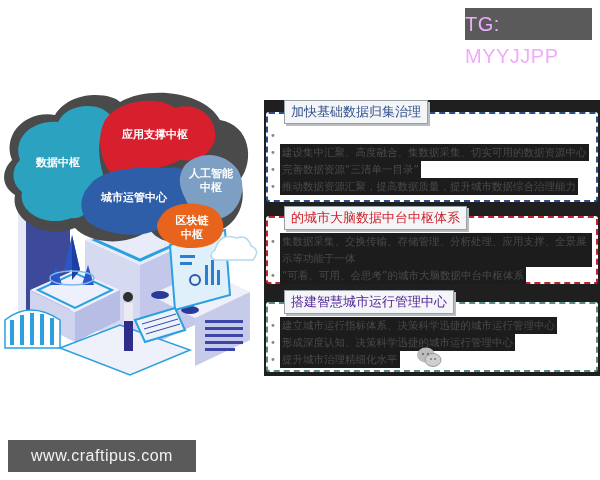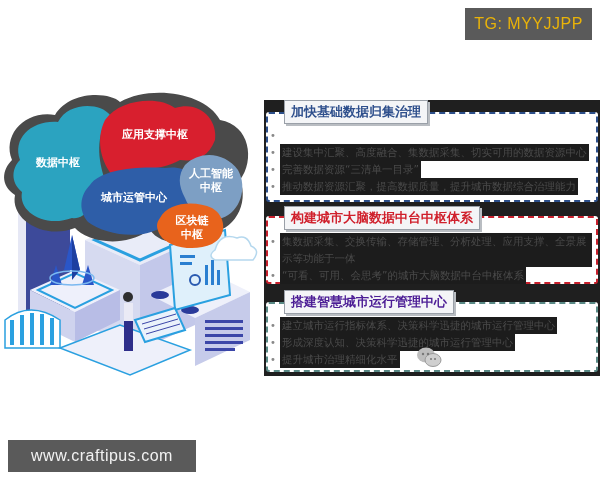--- a/index.html
+++ b/index.html
@@ -1,22 +1,22 @@
 <!DOCTYPE html>
 <html><head>
 <meta charset="utf-8">
 <style>
   * { box-sizing: border-box; margin: 0; padding: 0; }
   html, body { width: 600px; height: 480px; background: #ffffff; overflow: hidden; }
   body { position: relative; font-family: "DejaVu Sans", sans-serif; }
 
   .watermark-tg {
     position: absolute; left: 465px; top: 8px; width: 127px; height: 32px;
-    background: #5a5a5a; color: #eab308; font-family: "Liberation Sans", sans-serif;
-    font-size: 16px; line-height: 32px; text-align: center; letter-spacing: 0.5px;
+    background: #5a5a5a; color: #f0abfc; font-family: "Liberation Sans", sans-serif;
+    font-size: 20px; line-height: 32px; text-align: left; letter-spacing: 0.5px;
   }
   .watermark-site {
     position: absolute; left: 8px; top: 440px; width: 188px; height: 32px;
     background: #5a5a5a; color: #f2f2f2; font-family: "Liberation Sans", sans-serif;
     font-size: 16px; line-height: 32px; text-align: center; letter-spacing: 0.5px;
   }
 
   
   .illus { position: absolute; left: 0; top: 80px; width: 262px; height: 300px; }
 
@@ -30,21 +30,21 @@
     position: absolute; left: 0; right: 0; background: #ffffff;
     border-radius: 3px;
   }
   .sec-box.blue { border: 2px dashed #2c4f8a; }
   .sec-box.red  { border: 2px dashed #c8202c; }
   .sec-box.teal { border: 2px dashed #5a8a86; }
   .sec-title {
     position: absolute; left: 18px; height: 24px; padding: 0 6px;
     background: #f4f5f7; border: 1px solid #9aa0a8;
     box-shadow: 2px 2px 0 #b9bdc2;
-    font-size: 13px; font-weight: bold; line-height: 22px; white-space: nowrap;
+    font-size: 13px; font-weight: normal; line-height: 22px; white-space: nowrap;
   }
   .sec-title.blue { color: #2e4f8c; }
   .sec-title.red { color: #d0202c; }
   .sec-title.teal { color: #4c1d95; }
   .bullets { position: absolute; left: 4px; right: 6px; }
   .bullet {
     display: flex; align-items: flex-start;
     font-size: 10.5px; line-height: 17px; color: #3a3a3a;
   }
   .bullet .dot { width: 10px; flex: 0 0 10px; color: #888; font-size: 10px; }
@@ -169,21 +169,21 @@
         </div>
       <div class="bullet">
           <span class="dot">•</span>
           <span class="txt">推动数据资源汇聚，提高数据质量，提升城市数据综合治理能力</span>
         </div>
     </div>
   </div>
 
   <div class="section" style="top:106px; height:80px;">
     <div class="sec-box red" style="top:10px; height:68px;"></div>
-    <div class="sec-title red" style="top:0;">构建城市大脑数据中台中枢体系</div>
+    <div class="sec-title red" style="top:0;">的城市大脑数据中台中枢体系</div>
     <div class="bullets" style="top:27px;">
       <div class="bullet">
           <span class="dot">•</span>
           <span class="txt">集数据采集、交换传输、存储管理、分析处理、应用支撑、全景展示等功能于一体</span>
         </div>
       <div class="bullet">
           <span class="dot">•</span>
           <span class="txt">“可看、可用、会思考”的城市大脑数据中台中枢体系</span>
         </div>
     </div>

